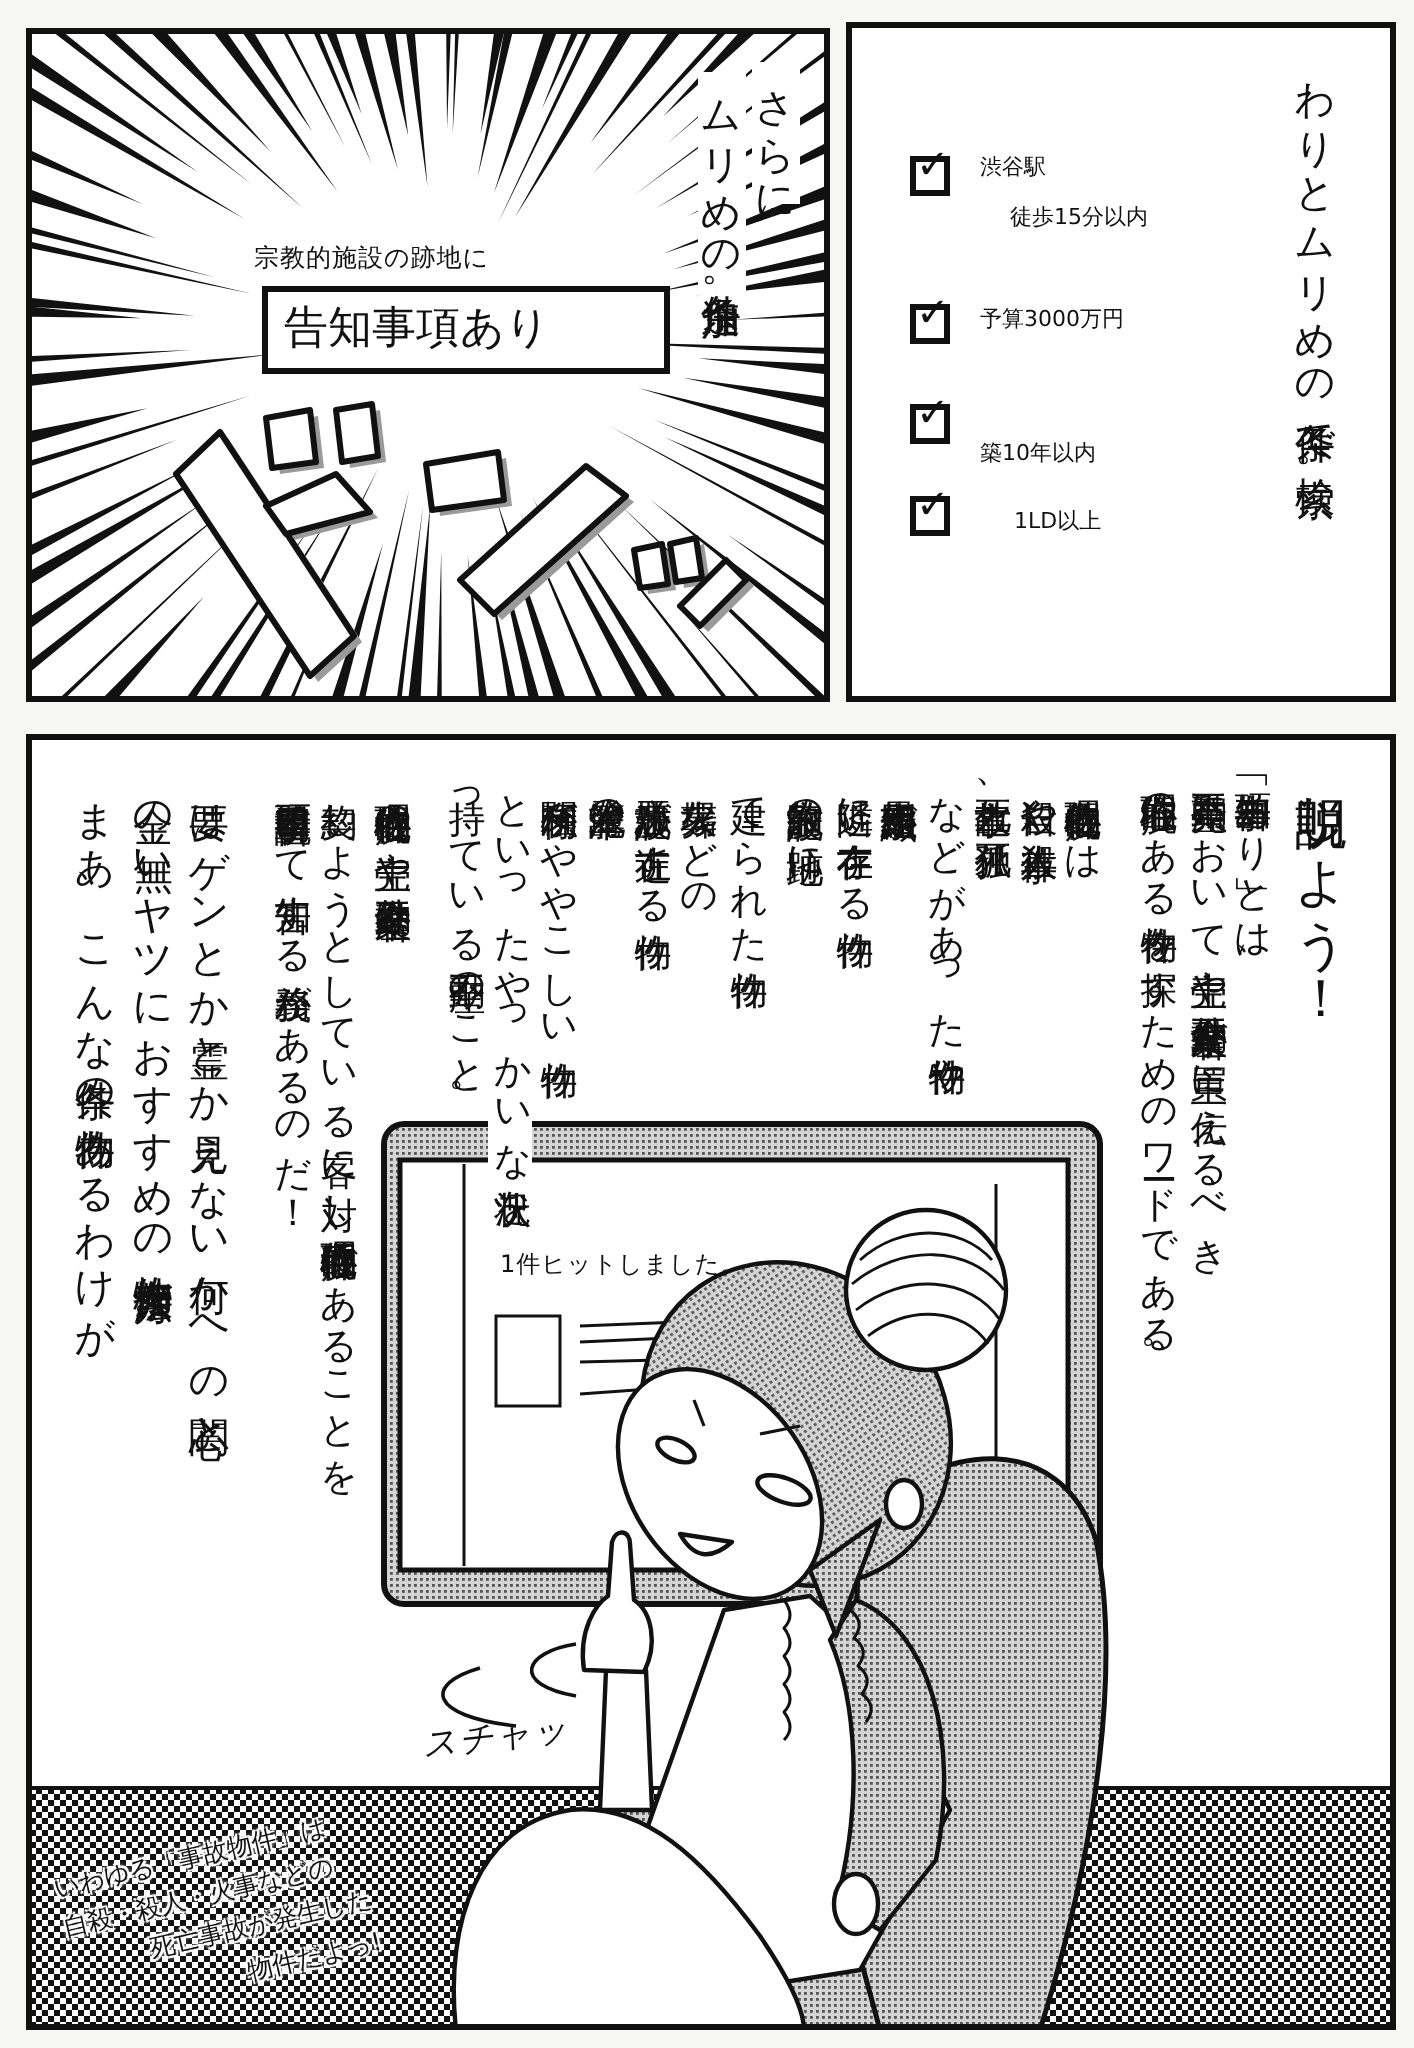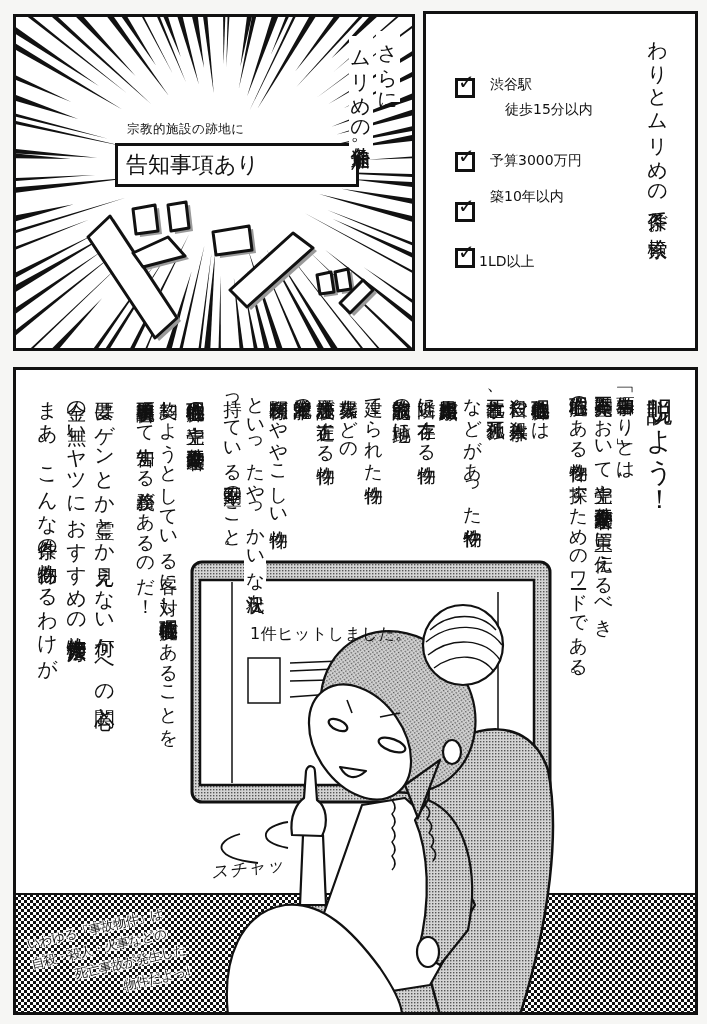--- a/index.html
+++ b/index.html
@@ -19,25 +19,25 @@
   #p3 .stage{width:685px;height:648px;}
 
   .field-label{font-size:12.5px;letter-spacing:0.5px;background:#fff;padding:0 2px;z-index:3;}
   .field-box{box-sizing:border-box;border:3px solid #111;background:#fff;z-index:3;
              font-size:22px;line-height:38px;padding-left:8px;}
   .narr{font-size:20px;line-height:24px;width:24px;letter-spacing:1px;}
 
   .title2{font-size:20px;line-height:24px;width:24px;letter-spacing:1.3px;}
   .chk{position:absolute;width:20px;height:20px;box-sizing:border-box;border:3.5px solid #111;background:#fff;}
   .chk span{position:absolute;left:0px;top:-9px;font-size:20px;line-height:20px;font-weight:bold;}
-  .cond{position:absolute;font-size:14px;line-height:20px;white-space:nowrap;}
+  .cond{position:absolute;font-size:11px;line-height:20px;white-space:nowrap;}
 
   .heading{font-size:26px;line-height:30px;width:30px;letter-spacing:1px;}
   .concl{font-size:20px;line-height:24px;width:24px;letter-spacing:0.6px;}
-  .screen-text{font-size:16px;z-index:2;letter-spacing:0.5px;}
+  .screen-text{font-size:12px;z-index:2;letter-spacing:0.5px;}
   .sfx2{font-size:17px;transform:rotate(-6deg);z-index:2;letter-spacing:1px;font-style:italic;}
   .annot{transform:rotate(-13deg);transform-origin:0 0;z-index:4;font-size:12.5px;line-height:20px;}
   .annot div{position:absolute;white-space:nowrap;
      text-shadow:0 0 2px #fff,0 0 2px #fff,0 0 3px #fff,1px 1px 0 #fff,-1px -1px 0 #fff,1px -1px 0 #fff,-1px 1px 0 #fff;}
 </style>
 </head>
 <body>
 
 <div class="panel" id="p1">
   <div class="stage">
@@ -142,21 +142,21 @@
           <polygon points="213,232 249,226 252,250 216,255"></polygon>
           <polygon points="230,290 293,233 313,248 247,307"></polygon>
           <polygon points="317,275 331,272 334,292 320,294"></polygon>
           <polygon points="335,272 348,269 351,289 338,291"></polygon>
           <polygon points="340,303 363,280 373,290 350,313"></polygon>
         </g>
       </g>
     </svg>
 
     <div class="abs field-label" style="left:112px;top:107px;">宗教的施設の跡地に</div>
-    <div class="abs field-box" style="left:102px;top:129px;width:244px;height:44px;">
+    <div class="abs field-box" style="left:118px;top:129px;width:204px;height:44px;">
       <span>告知事項あり</span>
     </div>
 
     <div class="vcol narr" style="left:363px;top:17px;">さらに</div>
     <div class="vcol narr" style="left:336px;top:22px;">ムリめの条件追加。</div>
   </div>
 </div>
 
 <div class="panel" id="p2">
   <div class="stage">
@@ -169,26 +169,26 @@
     <div class="cond" style="left:82px;top:88px;">徒歩15分以内</div>
 
     <div class="chk" style="left:32px;top:141px;">
         <span>✓</span>
       </div>
     <div class="cond" style="left:67px;top:139px;">予算3000万円</div>
 
     <div class="chk" style="left:32px;top:191px;">
         <span>✓</span>
       </div>
-    <div class="cond" style="left:67px;top:175px;">築10年以内</div>
+    <div class="cond" style="left:67px;top:206px;">築10年以内</div>
 
     <div class="chk" style="left:32px;top:237px;">
         <span>✓</span>
       </div>
-    <div class="cond" style="left:56px;top:240px;">1LD以上</div>
+    <div class="cond" style="left:84px;top:240px;">1LD以上</div>
   </div>
 </div>
 
 <div class="panel" id="p3">
   <div class="stage">
     <svg width="685" height="648" viewBox="13 367 685 648">
       <defs>
         <pattern id="checker" width="6" height="6" patternUnits="userSpaceOnUse">
           <rect width="6" height="6" fill="#fff"></rect>
           <rect width="3" height="3" fill="#111"></rect>

